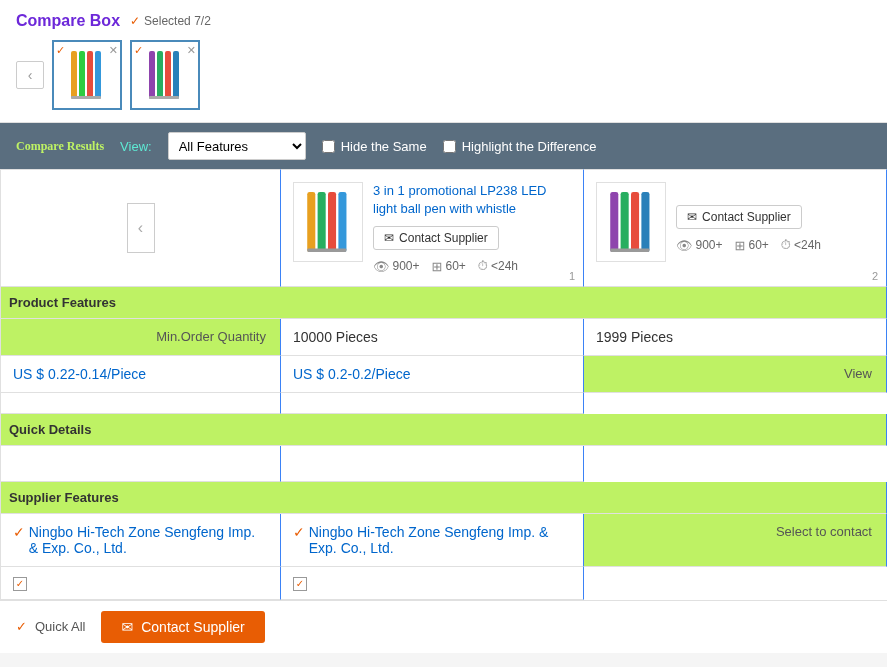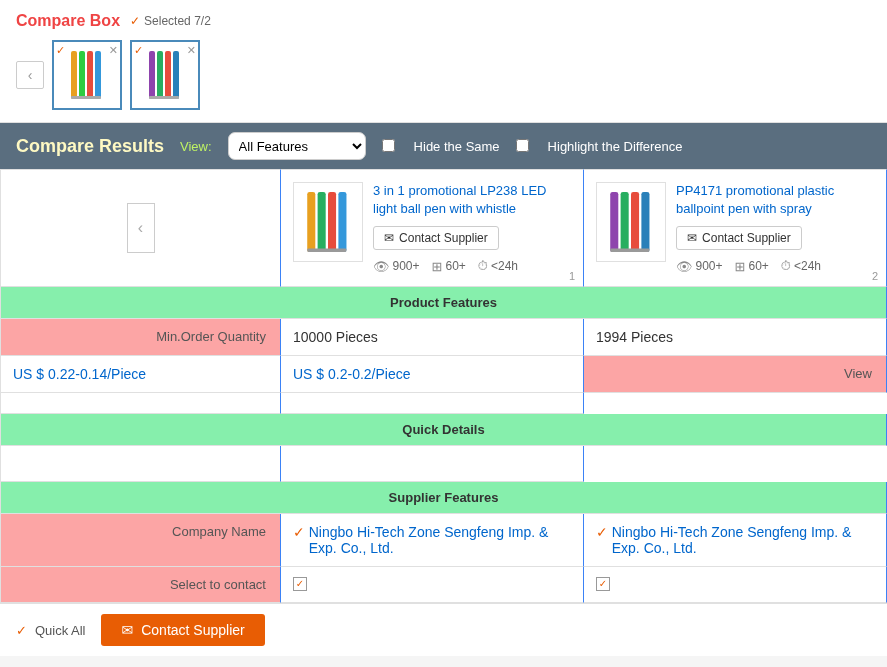--- a/index.html
+++ b/index.html
@@ -12,21 +12,21 @@
     }
     .compare-box-title-row {
       display: flex;
       align-items: center;
       gap: 10px;
       margin-bottom: 10px;
     }
     .compare-box-title {
       font-size: 16px;
       font-weight: bold;
-      color: #ef4444;
+      color: #6d28d9;
     }
     .selected-badge {
       display: flex;
       align-items: center;
       gap: 4px;
       font-size: 12px;
       color: #666;
     }
     .check-icon-small {
       color: #e85d04;
@@ -67,41 +67,42 @@
     
     .compare-results-bar {
       background: #5a6e7f;
       display: flex;
       align-items: center;
       padding: 0 16px;
       height: 46px;
       gap: 16px;
     }
     .compare-results-label {
-      color: #fef9c3;
+      color: #bef264;
       font-weight: bold;
-      font-size: 18px;
+      font-size: 12px;
+      font-family: Liberation Serif, serif;
     }
     .view-label {
-      color: #bef264;
+      color: #5eead4;
       font-size: 13px;
     }
     .view-select {
       height: 28px;
       padding: 0 6px;
       border: 1px solid #ccc;
-      border-radius: 7px;
+      border-radius: 2px;
       font-size: 13px;
       background: #fff;
       min-width: 120px;
     }
     .checkbox-label {
       display: flex;
-      align-items: flex-start;
-      gap: 19px;
+      align-items: center;
+      gap: 6px;
       color: #fff;
       font-size: 13px;
       cursor: pointer;
     }
     .checkbox-label input { cursor: pointer; }
 
     
     .compare-table-wrapper {
       background: #fff;
       overflow: hidden;
@@ -177,29 +178,29 @@
     }
     .stat-icon { font-size: 13px; color: #888; }
     .page-num {
       position: absolute;
       bottom: 4px; right: 8px;
       font-size: 11px; color: #999;
     }
 
     
     .section-header {
-      background: #86efac;
+      background: #bef264;
       font-weight: bold;
       font-size: 13px;
-      text-align: center;
+      text-align: left;
       padding: 8px;
       grid-column: 1 / -1;
     }
     .row-label {
-      background: #fca5a5;
+      background: #bef264;
       text-align: right;
       padding: 10px 14px;
       color: #555;
       font-size: 13px;
     }
     .row-value {
       padding: 10px 12px;
       font-size: 14px;
       color: #333;
     }
@@ -358,21 +359,20 @@
         <div class="product-image-box">
           <svg width="60" height="70" viewBox="0 0 52 60">
             <rect x="8" y="4" width="7" height="52" rx="2" fill="#8e44ad"></rect>
             <rect x="17" y="4" width="7" height="52" rx="2" fill="#27ae60"></rect>
             <rect x="26" y="4" width="7" height="52" rx="2" fill="#e74c3c"></rect>
             <rect x="35" y="4" width="7" height="52" rx="2" fill="#2980b9"></rect>
             <rect x="8" y="53" width="34" height="3" rx="1" fill="#999"></rect>
           </svg>
         </div>
         <div class="product-info">
-          <a class="product-name" href="#">PP4171 promotional plastic ballpoint pen with spray</a>
           <br>
           <button class="contact-btn">
             <span>✉</span>
             <span>Contact Supplier</span>
           </button>
           <div class="product-stats">
             <span class="stat-item">
               <span class="stat-icon">👁</span>
               <span>900+</span>
             </span>
@@ -388,40 +388,39 @@
         </div>
         <span class="page-num">2</span>
       </div>
 
       <div class="section-header">
         <span>Product Features</span>
       </div>
 
       <div class="row-label">Min.Order Quantity</div>
       <div class="row-value">10000 Pieces</div>
-      <div class="row-value">1994 Pieces</div>
+      <div class="row-value">1999 Pieces</div>
 
       <div class="row-value blue">US $ 0.22-0.14/Piece</div>
       <div class="row-value blue">US $ 0.2-0.2/Piece</div>
 
       <div class="row-label">View</div>
       <div class="row-value"></div>
       <div class="row-value"></div>
 
       <div class="section-header">
         <span>Quick Details</span>
       </div>
       <div class="row-value empty-row"></div>
       <div class="row-value empty-row"></div>
 
       <div class="section-header">
         <span>Supplier Features</span>
       </div>
 
-      <div class="row-label">Company Name</div>
       <div class="row-value">
         <div class="supplier-name">
           <span class="check-orange">✓</span>
           <a style="color:#0066cc;text-decoration:none;" href="#">Ningbo Hi-Tech Zone Sengfeng Imp. &amp; Exp. Co., Ltd.</a>
         </div>
       </div>
       <div class="row-value">
         <div class="supplier-name">
           <span class="check-orange">✓</span>
           <a style="color:#0066cc;text-decoration:none;" href="#">Ningbo Hi-Tech Zone Sengfeng Imp. &amp; Exp. Co., Ltd.</a>

